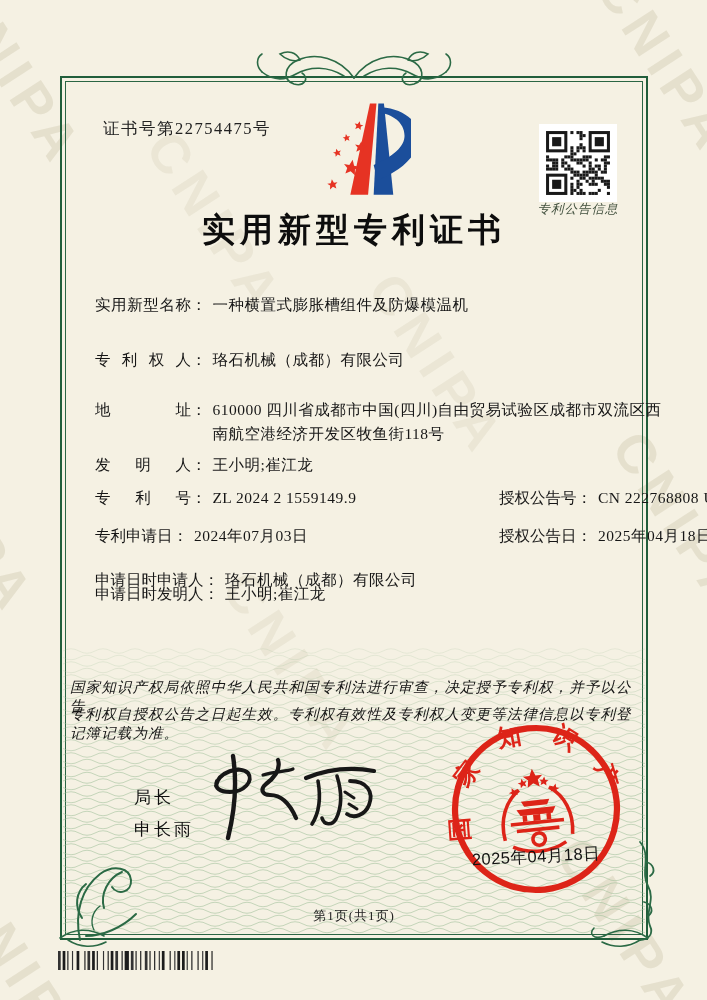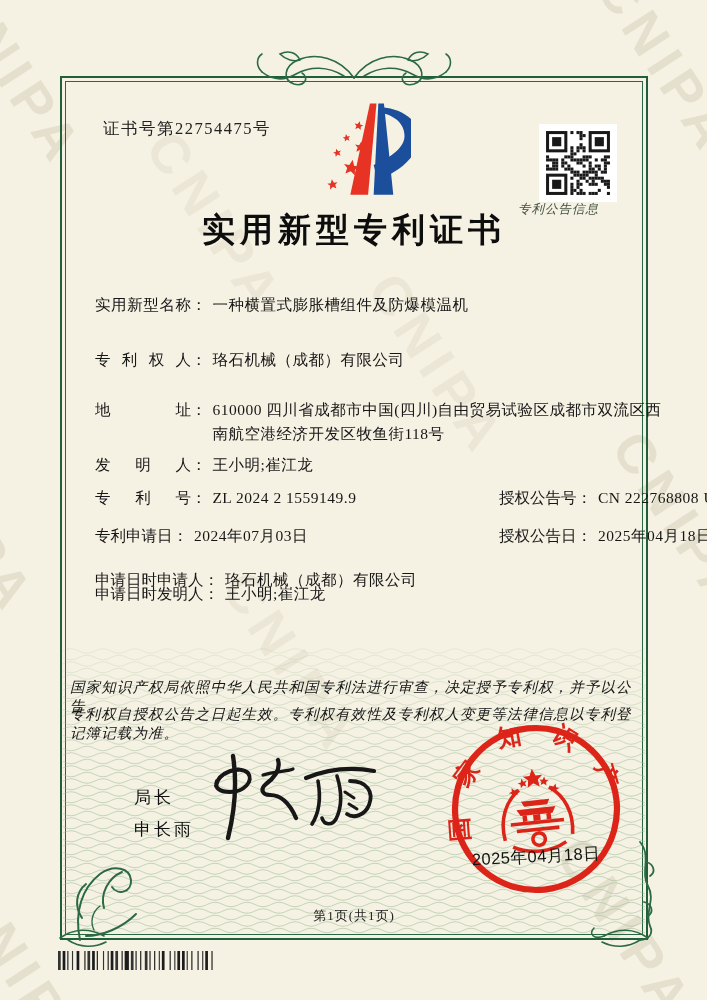--- a/index.html
+++ b/index.html
@@ -12,21 +12,21 @@
   
   .frame-outer{position:absolute;left:60px;top:76px;width:584px;height:860px;
                border:2.5px solid #215e3b;}
   .frame-inner{position:absolute;left:3px;top:3px;right:3px;bottom:3px;border:1px solid #2a6644;}
   
   .cert-no{position:absolute;left:94px;top:118px;font-size:16.5px;letter-spacing:1.5px;color:#222;margin-left:9px;}
   .title{position:absolute;left:60px;top:208px;width:588px;text-align:center;
          font-size:33px;font-weight:700;letter-spacing:5px;color:#0d0d0d;}
   .qr-wrap{position:absolute;left:539px;top:124px;width:78px;height:78px;background:#fff;
            display:flex;align-items:center;justify-content:center;}
-  .qr-caption{position:absolute;left:518px;top:201px;width:120px;text-align:left;
+  .qr-caption{position:absolute;left:518px;top:201px;width:120px;text-align:center;
               font-size:12.5px;font-style:italic;letter-spacing:1px;color:#41503e;}
   
   .row{position:absolute;left:95px;font-size:15.5px;line-height:23px;color:#161616;white-space:nowrap;}
   .flabel{display:inline-block;vertical-align:top;}
   .just{min-width:96px;text-align:justify;text-align-last:justify;}
   .colon{display:inline-block;vertical-align:top;margin-right:2px;}
   .fvalue{display:inline-block;vertical-align:top;letter-spacing:0.5px;}
   .fvalue-wrap{white-space:normal;width:452px;line-height:23.5px;}
   .row-right{position:absolute;left:396px;top:0;margin-left:8px;}
   

